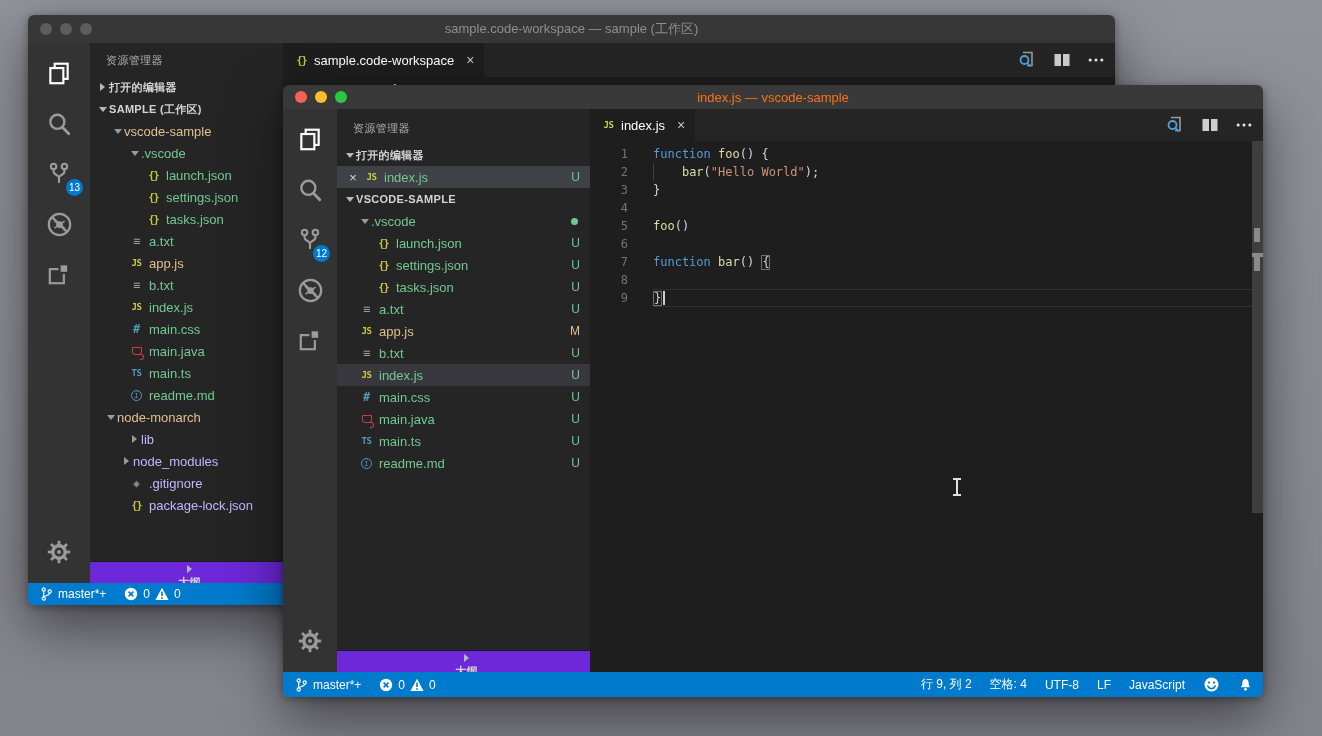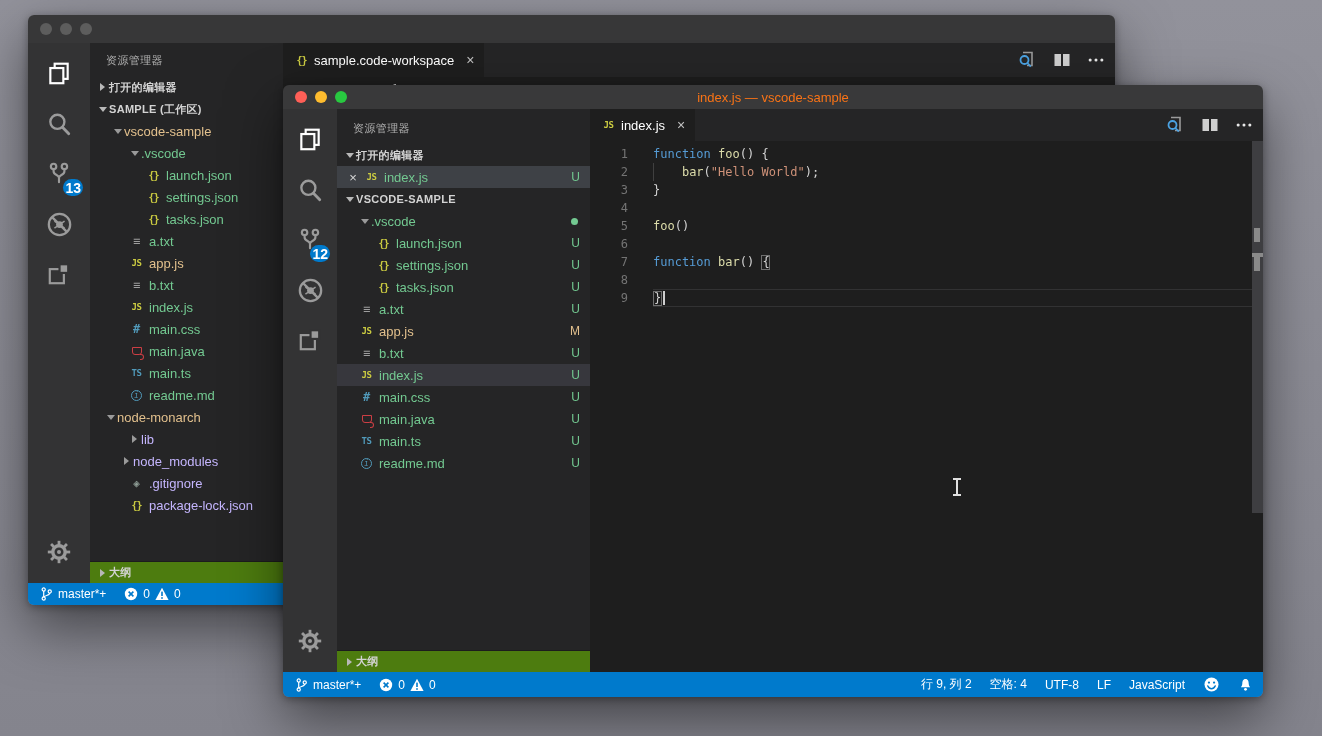--- a/index.html
+++ b/index.html
@@ -23,21 +23,21 @@
   
   .wbody { flex:1; display:flex; min-height:0; background:#1e1e1e; }
 
   
   .activitybar { background:#333334; display:flex; flex-direction:column; align-items:center; padding-top:6px; }
   .back  .activitybar { flex:0 0 62px; }
   .front .activitybar { flex:0 0 54px; }
   .abtn { position:relative; width:100%; height:50px; display:flex; align-items:center; justify-content:center; color:#9b9b9b; cursor:pointer; }
   .abtn.active { color:#ffffff; }
   .abtn svg { display:block; }
-  .abadge { position:absolute; right:7px; bottom:3px; background:#007acc; color:#fff; font-size:14px; min-width:17px; height:17px; border-radius:9px; display:flex; align-items:center; justify-content:center; padding:0 2px; font-weight:bold; }
+  .abadge { position:absolute; right:7px; bottom:3px; background:#007acc; color:#fff; font-size:10px; min-width:17px; height:17px; border-radius:9px; display:flex; align-items:center; justify-content:center; padding:0 2px; font-weight:normal; }
   .gearbtn { margin-top:auto; margin-bottom:14px; height:34px; }
 
   
   .sidebar { background:#252526; display:flex; flex-direction:column; min-height:0; }
   .back  .sidebar { flex:0 0 193px; }
   .front .sidebar { flex:0 0 253px; }
   .sb-title { color:#b0b0b0; font-size:11px; padding:10px 0 8px 16px; letter-spacing:.4px; }
   .front .sb-title { padding-top:12px; }
   .sec { height:22px; display:flex; align-items:center; font-size:11px; font-weight:bold; color:#d3d3d3; padding-left:6px; cursor:pointer; letter-spacing:.3px; }
   .tree { overflow:hidden; }
@@ -48,21 +48,21 @@
   .c-add { color:#73c991; } .c-mod { color:#e2c08d; } .c-plain { color:#c4b5fd; }
   .tw { width:13px; height:10px; display:inline-flex; align-items:center; justify-content:center; flex:0 0 13px; }
   .tw::before { content:""; display:block; }
   .tw.col::before { border-left:5px solid #b8b8b8; border-top:4px solid transparent; border-bottom:4px solid transparent; }
   .tw.exp::before { border-top:5px solid #b8b8b8; border-left:4px solid transparent; border-right:4px solid transparent; }
   .tree .tw.col::before { border-left-color:#9a9a9a; }
   .tree .tw.exp::before { border-top-color:#9a9a9a; }
   .badge-txt { margin-left:auto; margin-right:10px; font-size:12px; }
   .b-U { color:#73c991; } .b-M { color:#e2c08d; }
   .dot-badge { margin-left:auto; margin-right:12px; width:7px; height:7px; border-radius:50%; background:#73c991; }
-  .outline-row { margin-top:auto; background:#4d7c0f; border-top:1px solid #1c1c1d; }
+  .outline-row { margin-top:auto; background:#6d28d9; border-top:1px solid #1c1c1d;flex-direction:column; }
 
   
   .fic { width:17px; flex:0 0 17px; display:inline-flex; align-items:center; justify-content:center; margin-right:4px; font-family:"DejaVu Sans Mono", monospace; }
   .fic-json::before { content:"{}"; color:#cbcb41; font-size:10px; font-weight:bold; letter-spacing:-1px; }
   .fic-js::before   { content:"JS"; color:#cbcb41; font-size:9px;  font-weight:bold; letter-spacing:-.5px; }
   .fic-ts::before   { content:"TS"; color:#519aba; font-size:9px;  font-weight:bold; letter-spacing:-.5px; }
   .fic-css::before  { content:"#";  color:#519aba; font-size:12px; font-weight:bold; }
   .fic-txt::before  { content:"≡";  color:#9e9e9e; font-size:12px; }
   .fic-git::before  { content:"◈";  color:#8f9e96; font-size:11px; }
   .fic-md { border:1px solid #519aba; border-radius:50%; width:11px; height:11px; flex:0 0 11px; margin:0 7px 0 3px; font-size:8px; color:#519aba; font-style:italic; line-height:9px; }
@@ -114,20 +114,21 @@
 </head>
 <body>
 
 <section class="window back">
   <div class="titlebar">
     <div class="lights inactive">
       <span class="l-close"></span>
       <span class="l-min"></span>
       <span class="l-zoom"></span>
     </div>
+    <div class="title">sample.code-workspace — sample (工作区)</div>
   </div>
   <div class="wbody">
     <nav class="activitybar" id="back-activity">
         <div class="abtn active">
           <span>
             <svg width="26" height="26" viewBox="0 0 24 24">
               <rect x="8" y="2.5" width="12" height="14" fill="none" stroke="currentColor" stroke-width="2"></rect>
               <rect x="4" y="6.5" width="12" height="14" fill="#333334" stroke="currentColor" stroke-width="2"></rect>
             </svg>
           </span>

